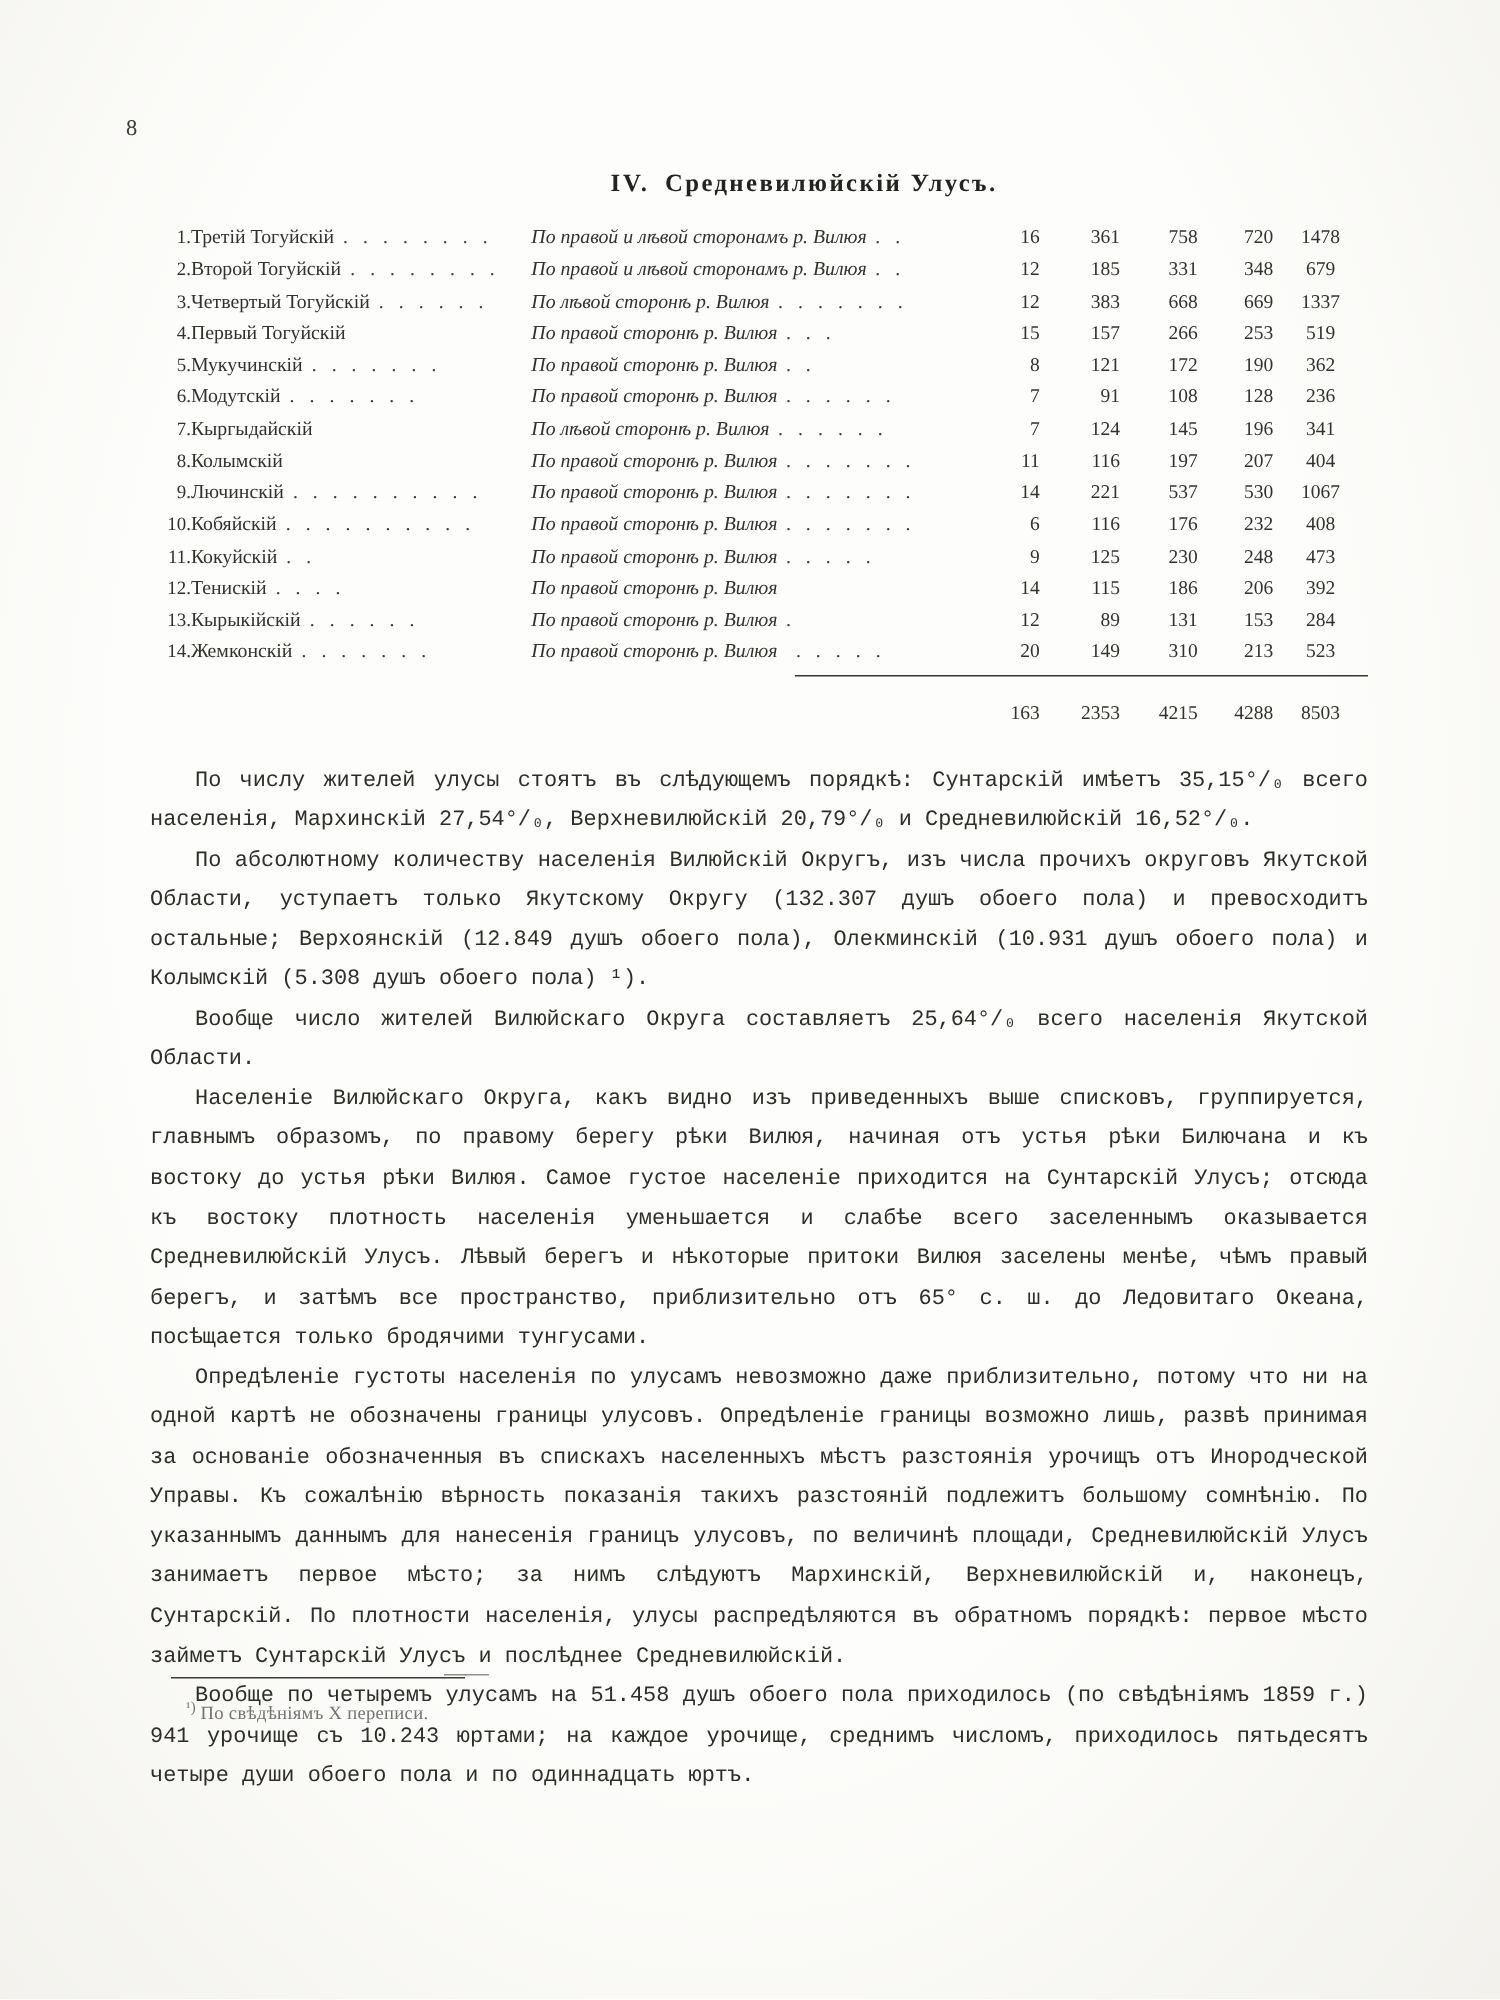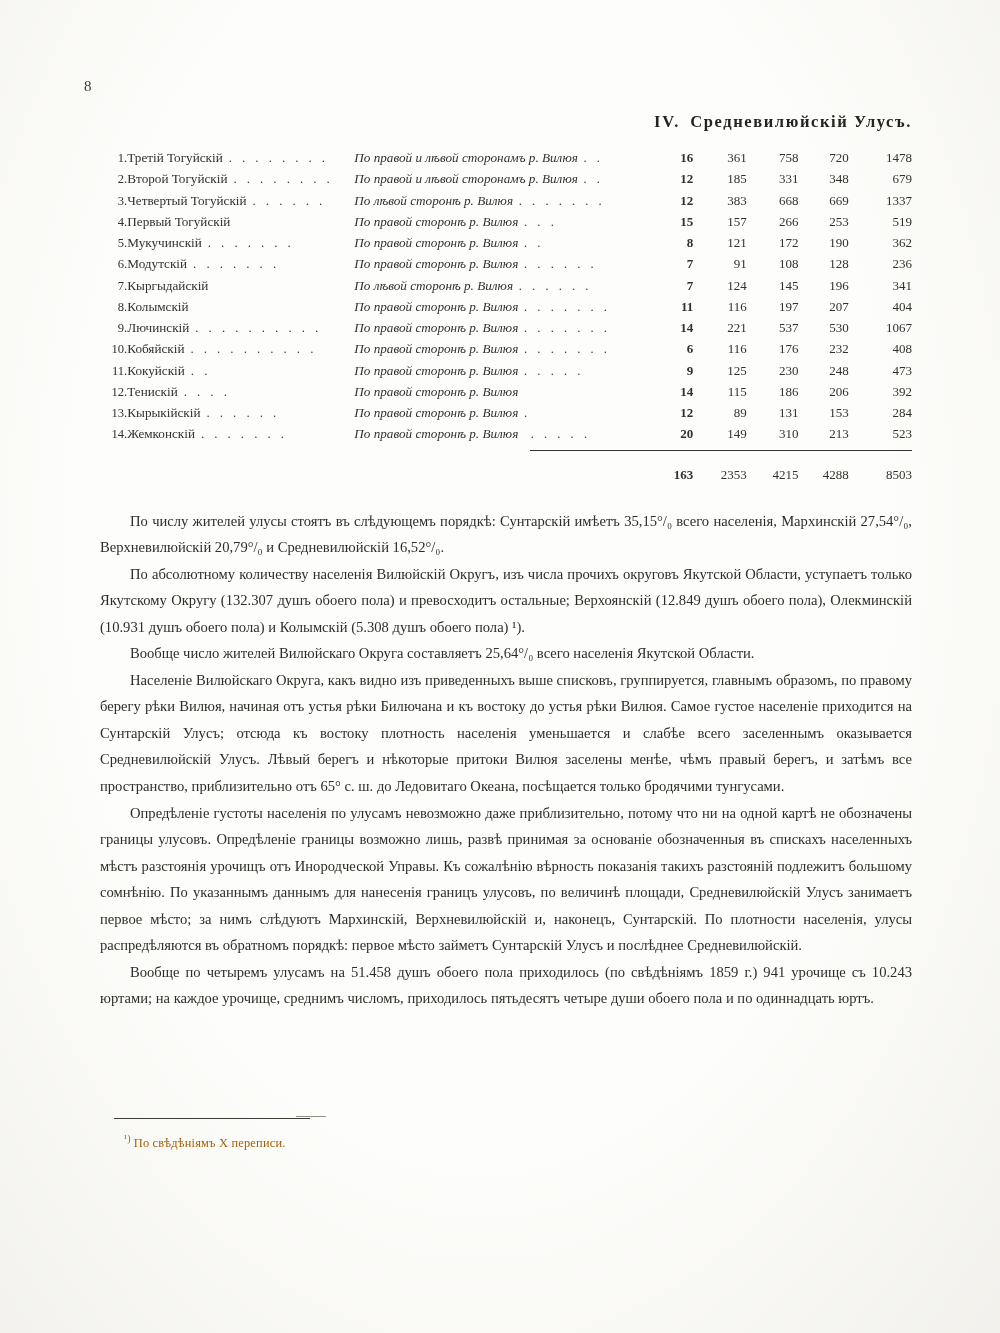--- a/index.html
+++ b/index.html
@@ -36,21 +36,21 @@
     color: #3a3a34;
     letter-spacing: 0.5px;
   }
   .sheet {
     position: absolute;
     left: 100px;
     top: 112px;
     width: 812px;
   }
   .table-title {
-    text-align: right;
+    text-align: center;
     font-weight: bold;
     font-size: 16.5px;
     letter-spacing: 1.6px;
     color: #23231f;
     margin: 0 0 16px 0;
     padding-left: 60px;
   }
   .table-title .numeral {
     letter-spacing: 2px;
     margin-right: 10px;
@@ -89,25 +89,25 @@
     display: inline;
     letter-spacing: 3.4px;
     color: #3a3a33;
     margin-left: 6px;
     font-size: 13px;
   }
   td.c-num {
     text-align: right;
     font-size: 13px;
   }
-  td.n1 { width: 44px; padding-right: 6px; font-weight: bold; }
+  td.n1 { width: 44px; padding-right: 6px; }
   td.n2 { width: 60px; padding-right: 6px; }
   td.n3 { width: 58px; padding-right: 6px; }
   td.n4 { width: 56px; padding-right: 6px; }
-  td.n5 { width: 72px; padding-right: 2px; }
+  td.n5 { width: 72px; padding-right: 2px; text-align: center; }
 
   tr.total-row td {
     padding-top: 9px;
     font-size: 13px;
   }
   .rule-holder {
     position: relative;
     width: 812px;
     height: 9px;
   }
@@ -121,20 +121,21 @@
   }
 
   .body-text {
     margin-top: 22px;
     width: 812px;
     font-size: 14.6px;
     line-height: 1.82;
     text-align: justify;
     text-justify: inter-word;
     color: #2e2e28;
+    font-family: Liberation Mono, monospace;
   }
   .body-text p {
     margin: 0 0 0 0;
     text-indent: 30px;
   }
 
   .footnote-zone {
     position: absolute;
     left: 100px;
     top: 1118px;
@@ -150,21 +151,21 @@
     width: 30px;
     margin-left: 196px;
     margin-top: -3px;
     border-top: 1.1px solid #6b6b62;
     opacity: 0.75;
   }
   .fn-text {
     margin-top: 16px;
     margin-left: 24px;
     font-size: 12.4px;
-    color: #a16207;
+    color: #737373;
     letter-spacing: 0.2px;
   }
   .fn-text .marker {
     font-size: 10px;
     vertical-align: super;
     margin-right: 3px;
   }
 </style>
 </head>
 <body>

